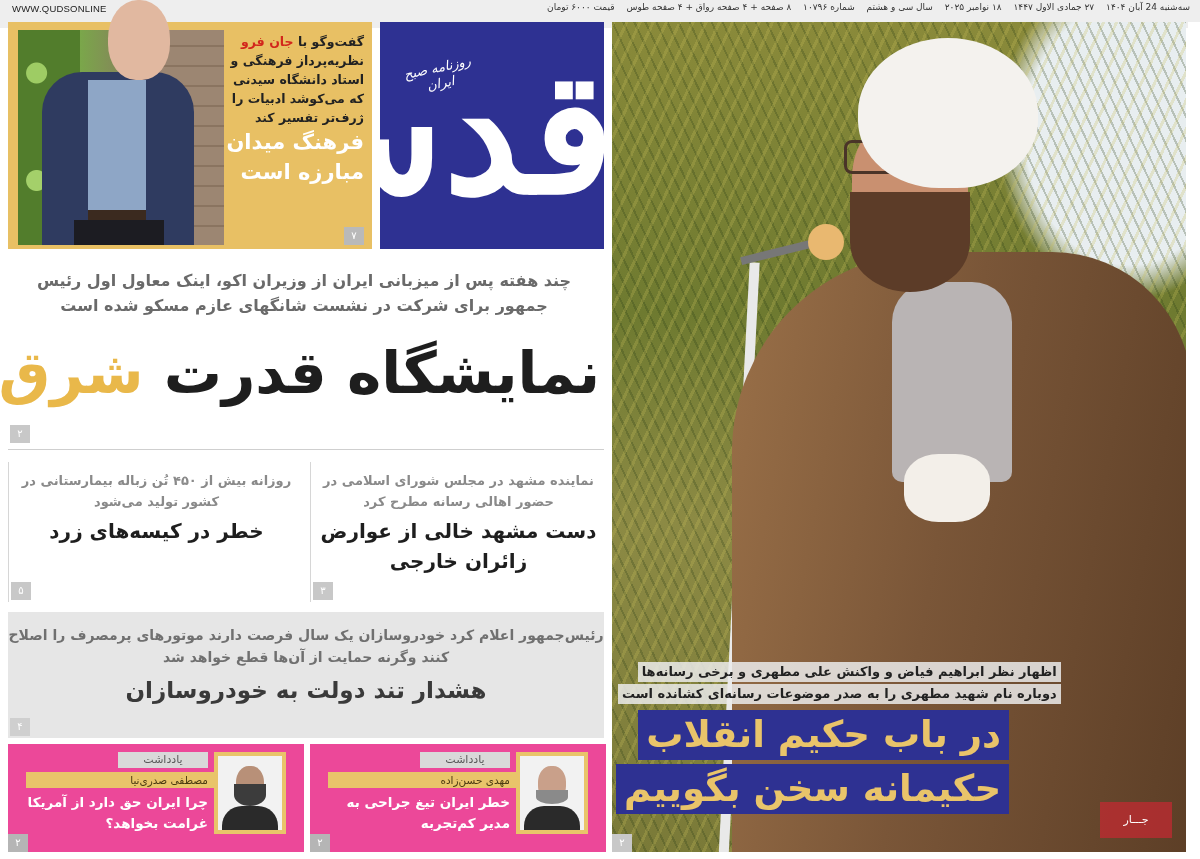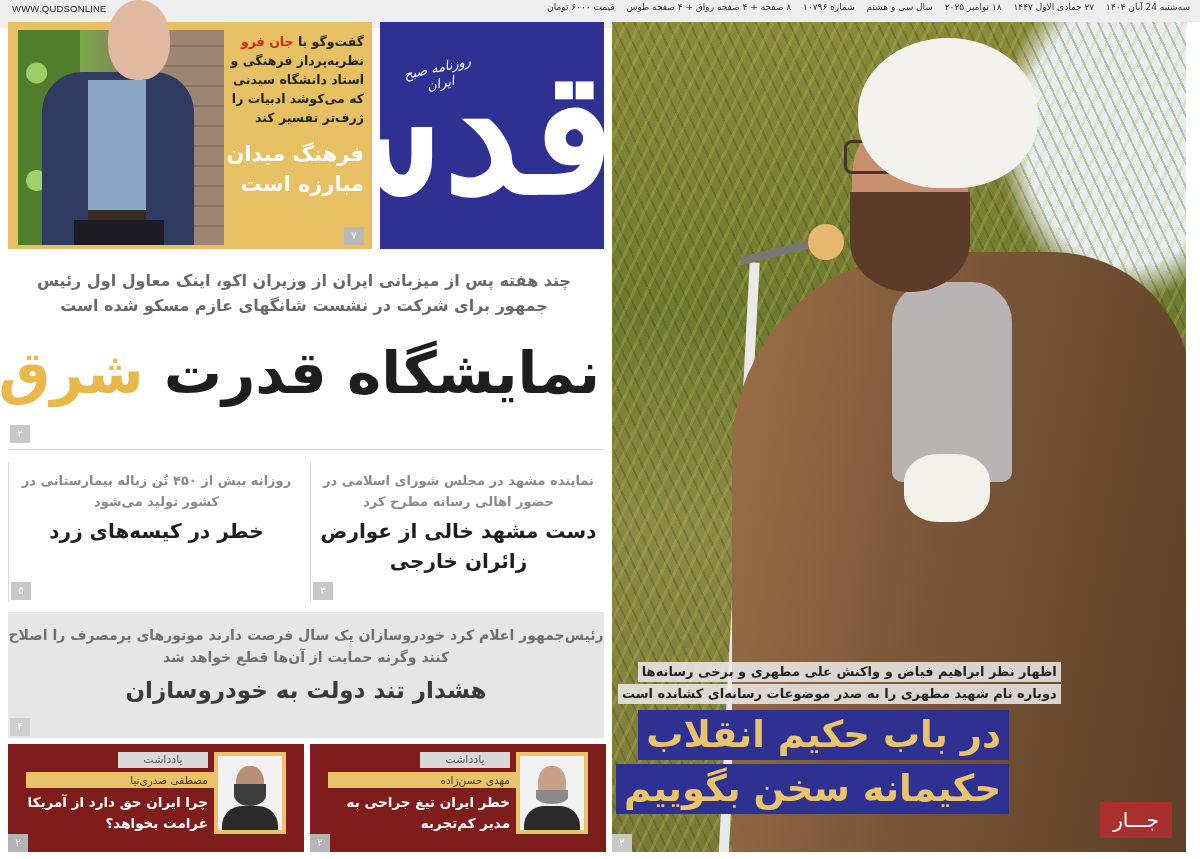--- a/index.html
+++ b/index.html
@@ -23,21 +23,21 @@
   .bricks { position: absolute; right: 0; top: 0; width: 80px; height: 100%;
     background: repeating-linear-gradient(0deg, #9c8672 0 18px, #8a7460 18px 20px); }
   .person-head { position: absolute; left: 88px; top: -30px; width: 62px; height: 80px; border-radius: 48% 48% 45% 45%; background: #e1b8a0; }
   .person-jacket { position: absolute; left: 24px; top: 42px; width: 152px; height: 180px; background: #2f3b60; border-radius: 40px 40px 0 0; }
   .person-shirt { position: absolute; left: 70px; top: 50px; width: 58px; height: 160px; background: #8ea6c6; }
   .person-belt { position: absolute; left: 70px; top: 180px; width: 58px; height: 10px; background: #3b2a1f; }
   .person-pants { position: absolute; left: 56px; top: 190px; width: 90px; height: 30px; background: #1c1c22; }
   .interview-text { position: absolute; right: 8px; top: 10px; width: 140px; direction: rtl; text-align: right; }
   .interview-lead { font-size: 12.5px; line-height: 19px; font-weight: bold; color: #222; text-align: right; }
   .interview-lead .name { color: #d2261c; }
-  .interview-title { margin-top: 12px; font-size: 21px; line-height: 30px; font-weight: bold; color: #ffffff; }
+  .interview-title { margin-top: 0; font-size: 21px; line-height: 30px; font-weight: bold; color: #ffffff; }
   .page-tag { position: absolute; width: 20px; height: 18px; background: #c8c8c8; color: #fff; font-size: 10px; text-align: center; line-height: 18px; }
   .interview .page-tag { right: 8px; bottom: 4px; background: #b9b9b9; }
 
   
   .logo { position: absolute; left: 380px; top: 22px; width: 224px; height: 227px; background: #2e3192; overflow: hidden; }
   .logo-main { position: absolute; right: -10px; top: 10px; font-size: 170px; line-height: 200px; color: #ffffff; font-weight: bold; direction: rtl; font-family: "DejaVu Serif", serif; }
   .logo-sub { position: absolute; left: 14px; top: 38px; width: 90px; direction: rtl; text-align: center; color: #fff; font-size: 13px; line-height: 16px; font-style: italic; font-family: "DejaVu Serif", serif; transform: rotate(-12deg); }
 
   
   .lead-story { position: absolute; left: 8px; top: 258px; width: 596px; height: 192px; border-bottom: 1px solid #cfcfcf; }
@@ -54,21 +54,21 @@
   .story-title { margin-top: 4px; font-size: 20px; line-height: 30px; font-weight: bold; color: #1e1e1e; }
   .story .page-tag { left: 2px; bottom: 2px; }
 
   
   .gray-box { position: absolute; left: 8px; top: 612px; width: 596px; height: 126px; background: #e6e6e6; direction: rtl; text-align: center; }
   .gray-kicker { margin-top: 12px; font-size: 14px; line-height: 22px; font-weight: bold; color: #707070; }
   .gray-title { margin-top: 6px; font-size: 23px; line-height: 32px; font-weight: bold; color: #3a3a3a; }
   .gray-box .page-tag { left: 2px; bottom: 2px; background: #cfcfcf; }
 
   
-  .note { position: absolute; top: 744px; width: 296px; height: 108px; background: #7f1d1d; }
+  .note { position: absolute; top: 744px; width: 296px; height: 108px; background: #ec4899; }
   .note.right { left: 310px; }
   .note.left { left: 8px; }
   .note-photo { position: absolute; right: 18px; top: 8px; width: 72px; height: 82px; background: #e9c46a; padding: 4px; }
   .note-photo-inner { width: 100%; height: 100%; background: #f2f2f2; position: relative; overflow: hidden; }
   .np-head { position: absolute; left: 18px; top: 10px; width: 28px; height: 36px; border-radius: 45%; background: #9d9d9d; }
   .np-beard { position: absolute; left: 16px; top: 28px; width: 32px; height: 22px; border-radius: 0 0 50% 50%; background: #3c3c3c; }
   .np-body { position: absolute; left: 4px; top: 50px; width: 56px; height: 30px; border-radius: 20px 20px 0 0; background: #2a2a2a; }
   .note-label { position: absolute; right: 96px; top: 8px; width: 90px; height: 16px; background: #d9d9d9; color: #5a5a5a; direction: rtl; text-align: center; font-size: 11px; line-height: 16px; }
   .note-author { position: absolute; right: 90px; top: 28px; width: 188px; height: 16px; background: #e9c46a; color: #4a3a10; direction: rtl; text-align: right; font-size: 10.5px; line-height: 16px; padding-right: 6px; }
   .note-title { position: absolute; right: 96px; top: 48px; width: 190px; direction: rtl; text-align: right; font-size: 13.5px; line-height: 21px; font-weight: bold; color: #ffffff; }
@@ -91,21 +91,21 @@
   .mic-stand { position: absolute; left: 122px; top: 240px; width: 10px; height: 600px; background: #e9e9e9; transform: rotate(3deg); }
   .mic-head { position: absolute; left: 196px; top: 202px; width: 36px; height: 36px; border-radius: 50%; background: #e9b870; }
   .mic-arm { position: absolute; left: 128px; top: 226px; width: 76px; height: 8px; background: #777; transform: rotate(-14deg); }
 
   .hero-kicker { position: absolute; left: 6px; top: 640px; direction: rtl; text-align: right; }
   .hero-kicker div { background: rgba(235,235,235,0.85); color: #222; font-size: 13px; line-height: 20px; font-weight: bold; padding: 0 4px; margin-bottom: 2px; width: fit-content; margin-right: 0; margin-left: auto; }
   .hero-title { position: absolute; left: 4px; top: 688px; direction: rtl; }
   .hero-title div { background: #2e3192; color: #e9c46a; font-size: 37px; line-height: 50px; font-weight: bold; padding: 0 8px; margin-bottom: 4px; width: fit-content; margin-left: 0; }
   .hero .page-tag { left: 0; bottom: 0; background: #c8c8c8; }
 
-  .watermark { position: absolute; right: 14px; bottom: 14px; width: 72px; height: 36px; background: rgba(200,40,50,0.7); color: #fff; font-size: 20px; text-align: center; line-height: 36px; direction: rtl; }
+  .watermark { position: absolute; right: 14px; bottom: 14px; width: 72px; height: 36px; background: rgba(200,40,50,0.7); color: #fff; font-size: 11px; text-align: center; line-height: 36px; direction: rtl; }
   .scroll-strip { position: absolute; right: 0; top: 22px; width: 12px; height: 830px; background: #ffffff; }
 </style>
 </head>
 <body>
 
 <div class="topbar">
   <span class="site-url">WWW.QUDSONLINE</span>
   <div class="issue-info">
     <span>سه‌شنبه 24 آبان ۱۴۰۴</span>
     <span>۲۷ جمادی الاول ۱۴۴۷</span>

